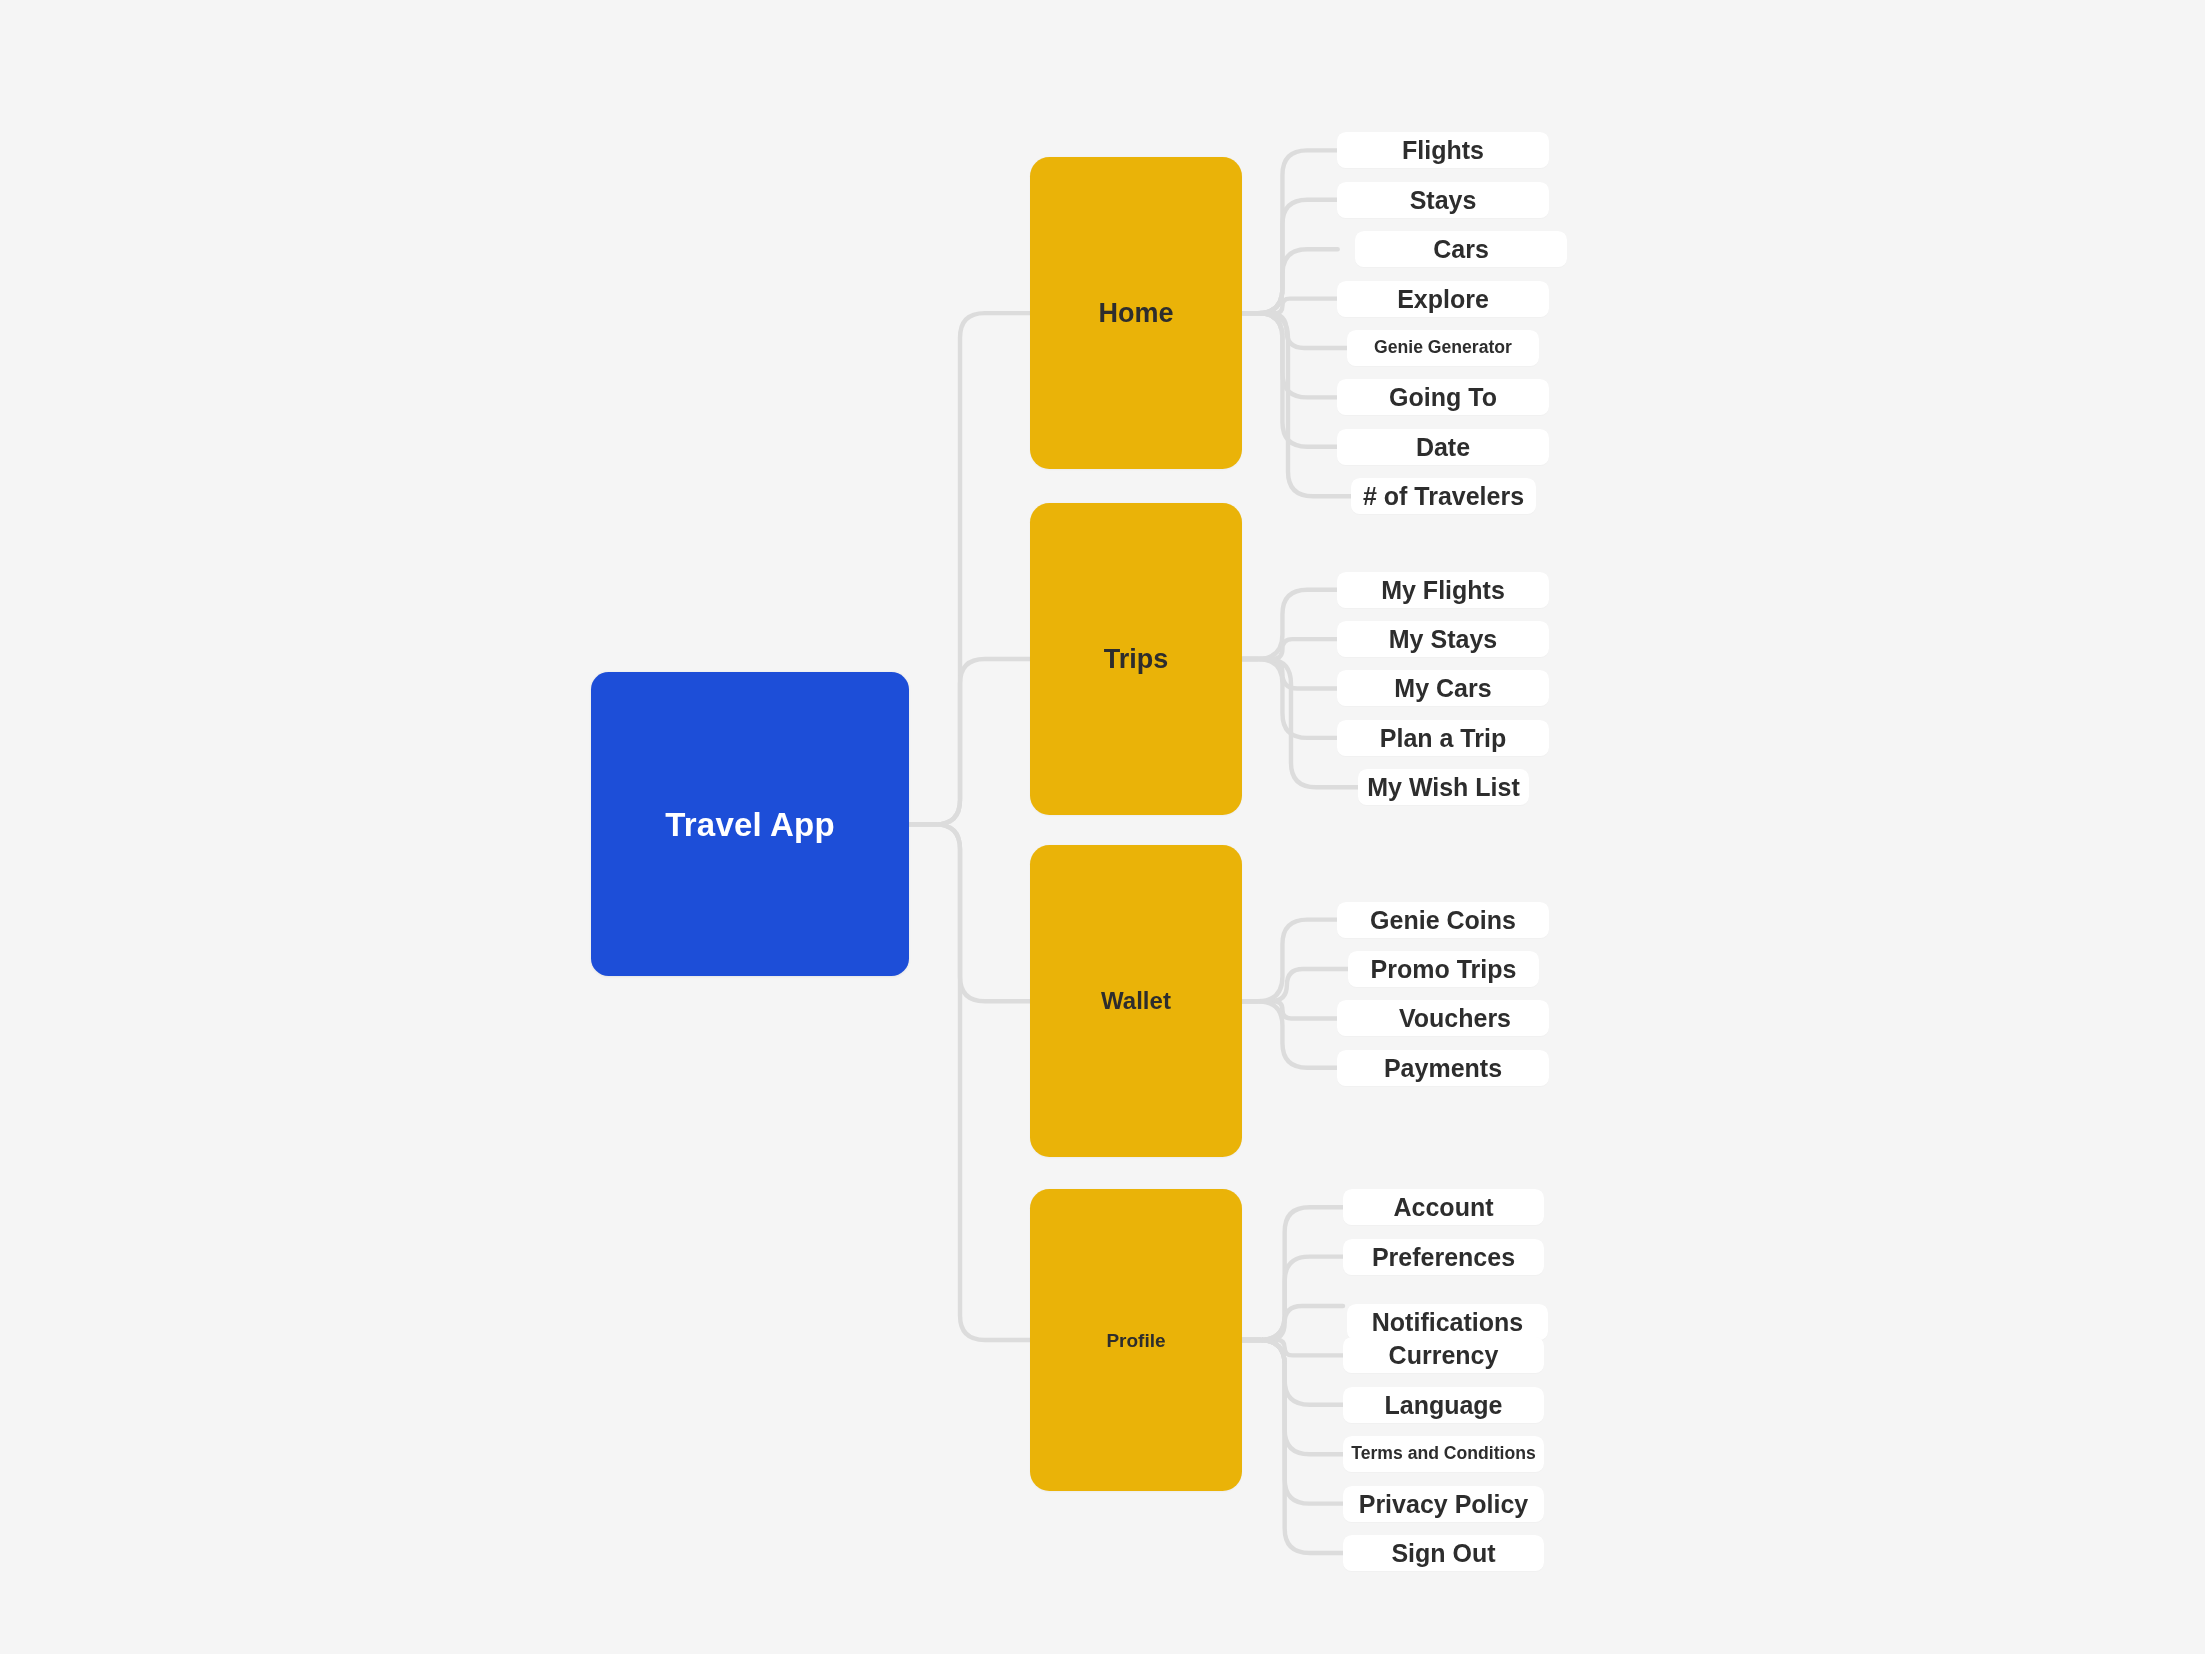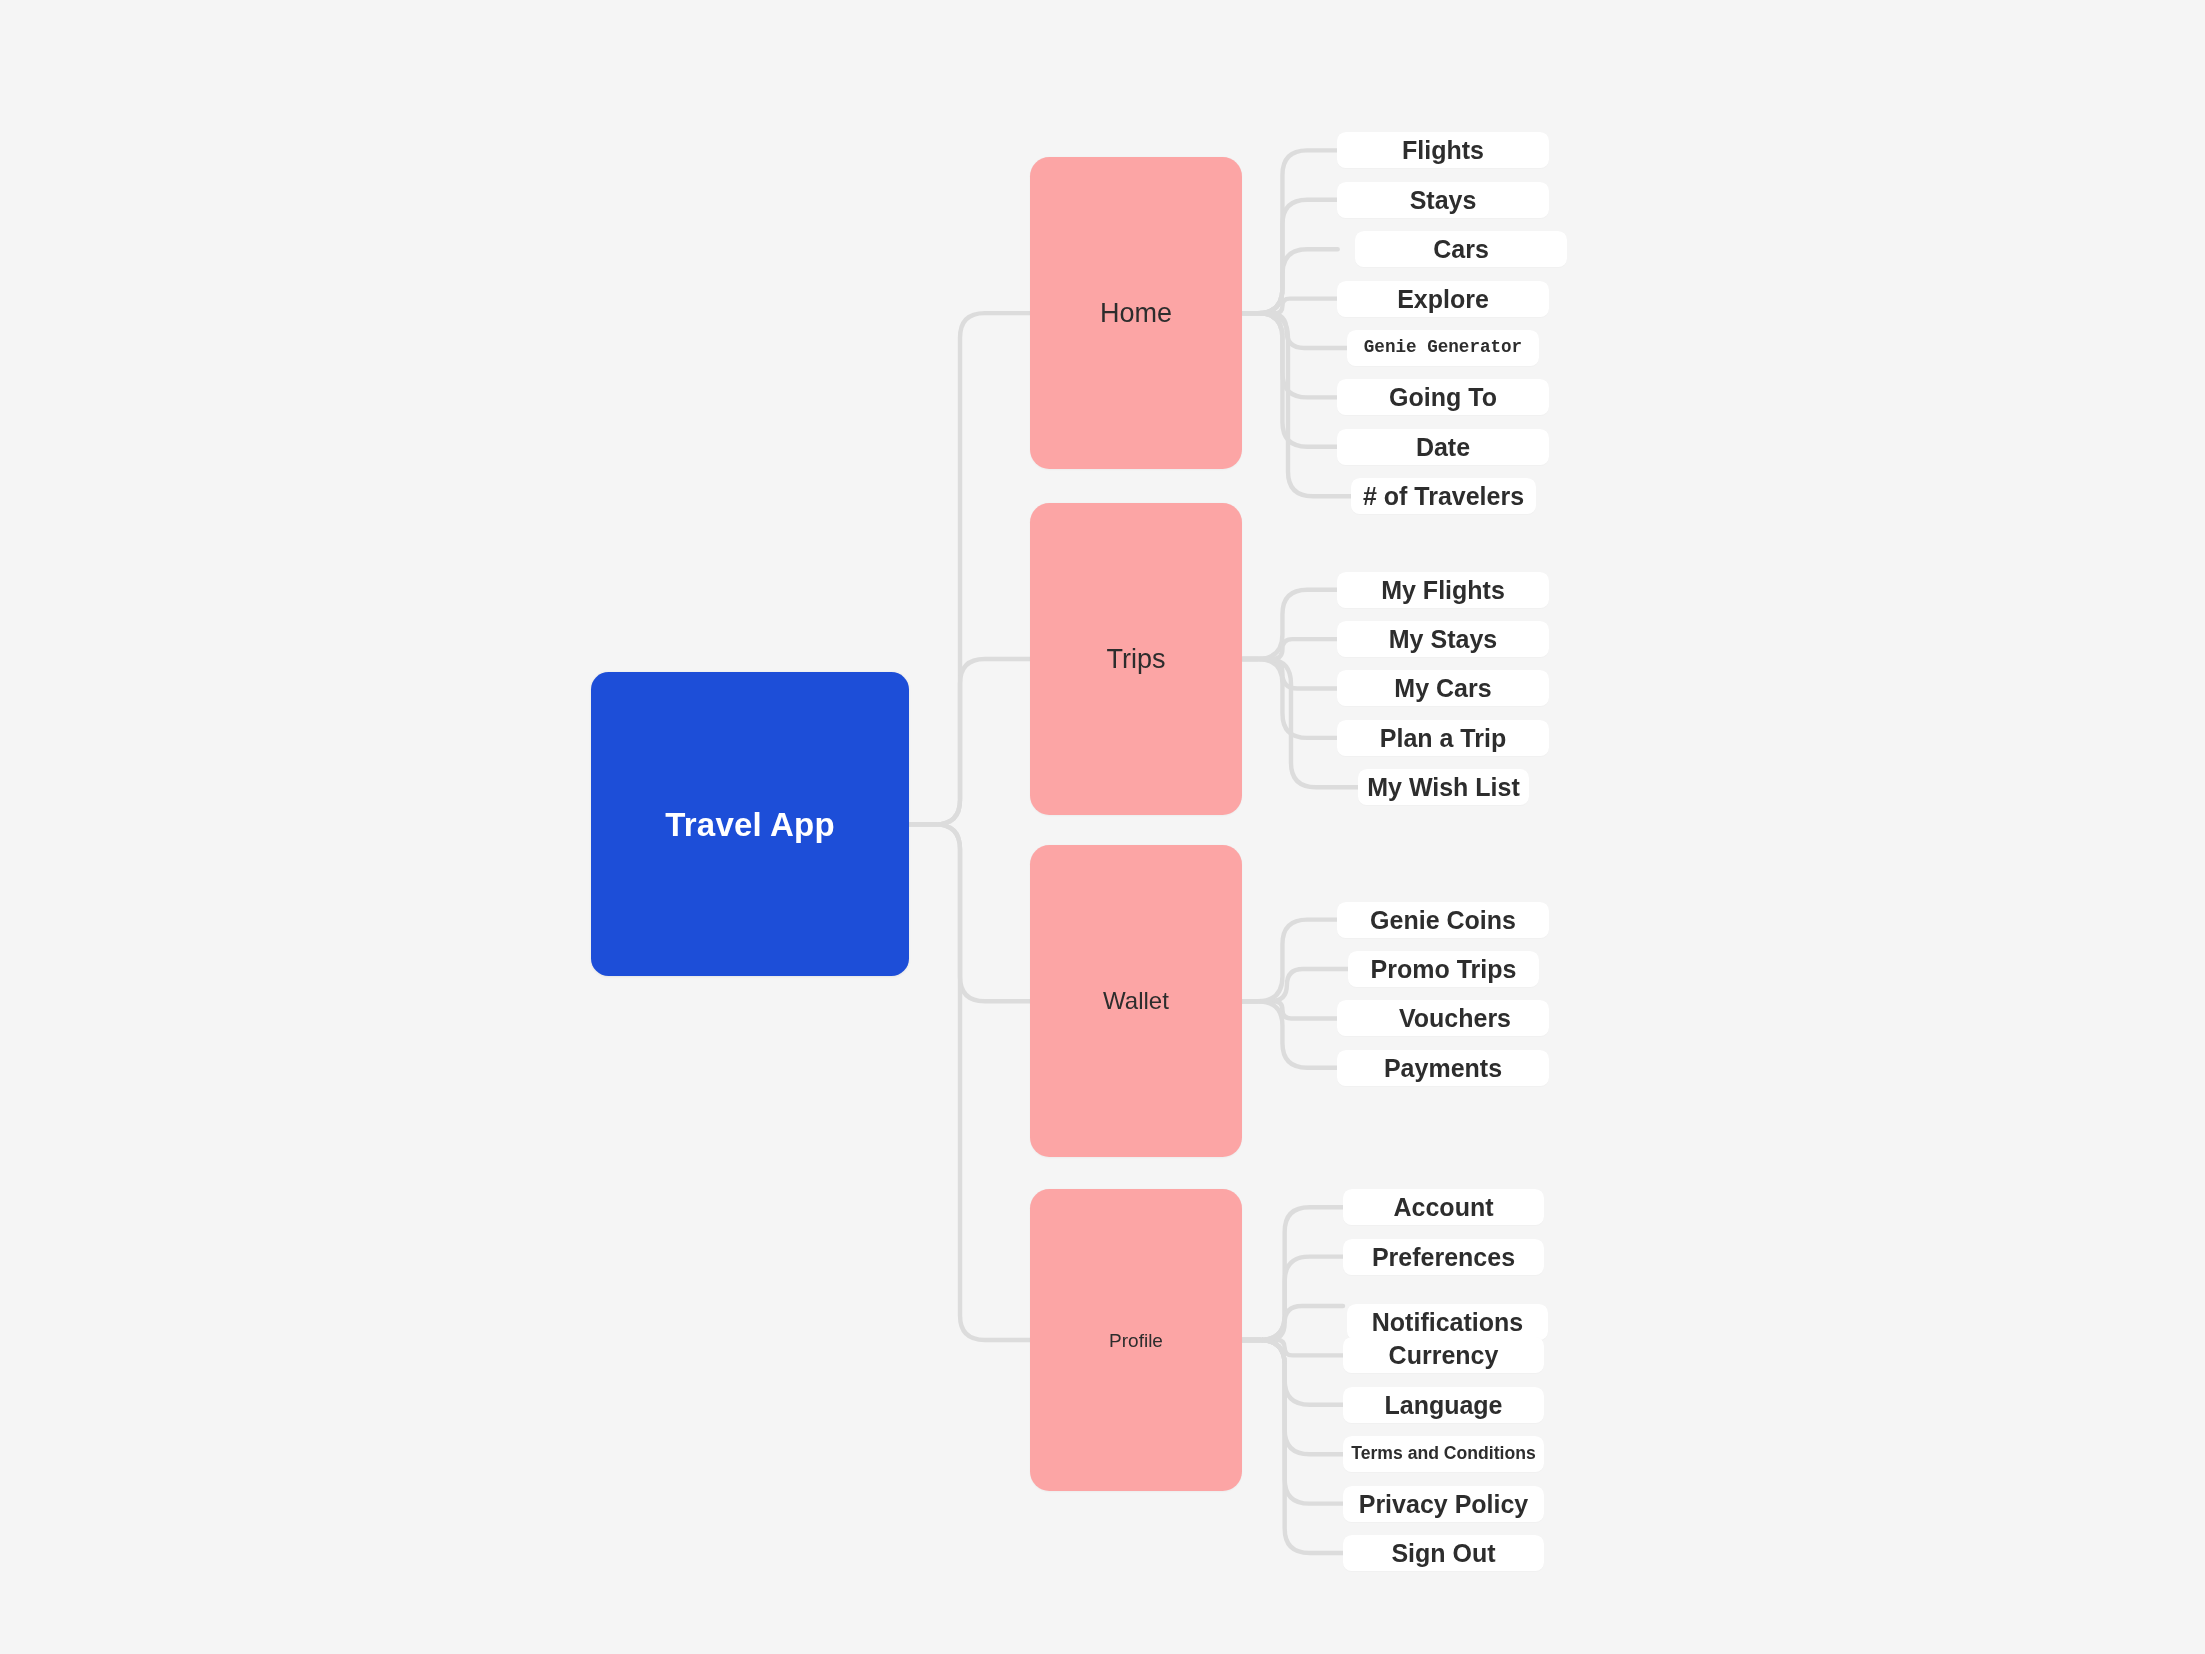--- a/index.html
+++ b/index.html
@@ -38,24 +38,24 @@
   .root-node {
     background: #1d4ed8;
     color: #ffffff;
     border-radius: 17.6px;
     font-weight: bold;
     font-size: 33px;
     letter-spacing: 0.2px;
     box-shadow: 0 0.9px 2.6px rgba(0,0,0,0.07);
   }
   .branch-node {
-    background: #fca5a5;
+    background: #eab308;
     color: #2d2d2d;
     border-radius: 19.4px;
-    font-weight: normal;
+    font-weight: bold;
     box-shadow: 0 0.9px 1.8px rgba(0,0,0,0.035);
   }
   .leaf-node {
     background: #ffffff;
     color: #2d2d2d;
     border-radius: 8.8px;
     font-weight: bold;
     box-shadow: 0 0.9px 0.9px rgba(0,0,0,0.02);
     white-space: nowrap;
     padding: 0 14px;
@@ -112,21 +112,21 @@
       </div>
       <div class="node leaf-node" style="left: 1337px; top: 182px; width: 212px; height: 36px;">
         <span class="leaf-label" style="font-size: 25px;">Stays</span>
       </div>
       <div class="node leaf-node" style="left: 1355px; top: 231px; width: 212px; height: 36px;">
         <span class="leaf-label" style="font-size: 25px;">Cars</span>
       </div>
       <div class="node leaf-node" style="left: 1337px; top: 281px; width: 212px; height: 36px;">
         <span class="leaf-label" style="font-size: 25px;">Explore</span>
       </div>
-      <div class="node leaf-node" style="left: 1347px; top: 330px; width: 192px; height: 36px; font-family: Liberation Mono, monospace;">
+      <div class="node leaf-node" style="left: 1347px; top: 330px; width: 192px; height: 36px;">
         <span class="leaf-label" style="font-size: 17.6px;">Genie Generator</span>
       </div>
       <div class="node leaf-node" style="left: 1337px; top: 379px; width: 212px; height: 36px; text-align: center;">
         <span class="leaf-label" style="font-size: 25px;">Going To</span>
       </div>
       <div class="node leaf-node" style="left: 1337px; top: 429px; width: 212px; height: 36px;">
         <span class="leaf-label" style="font-size: 25px;">Date</span>
       </div>
       <div class="node leaf-node" style="left: 1351px; top: 478px; width: 185px; height: 36px;">
         <span class="leaf-label" style="font-size: 25px;"># of Travelers</span>

